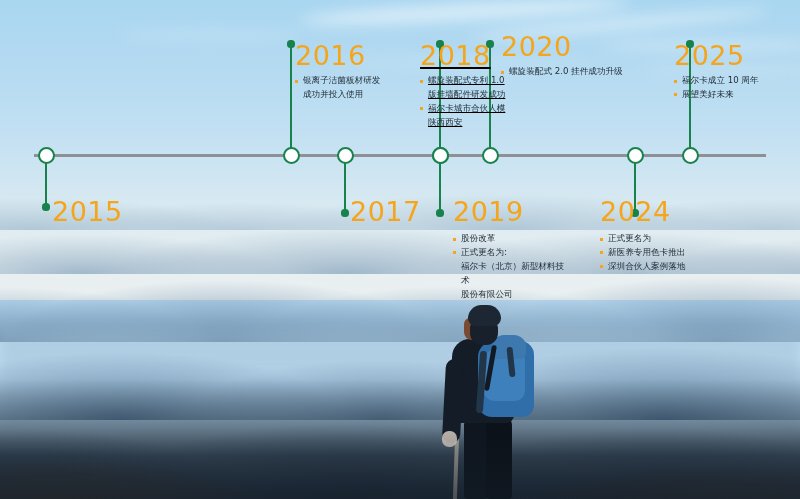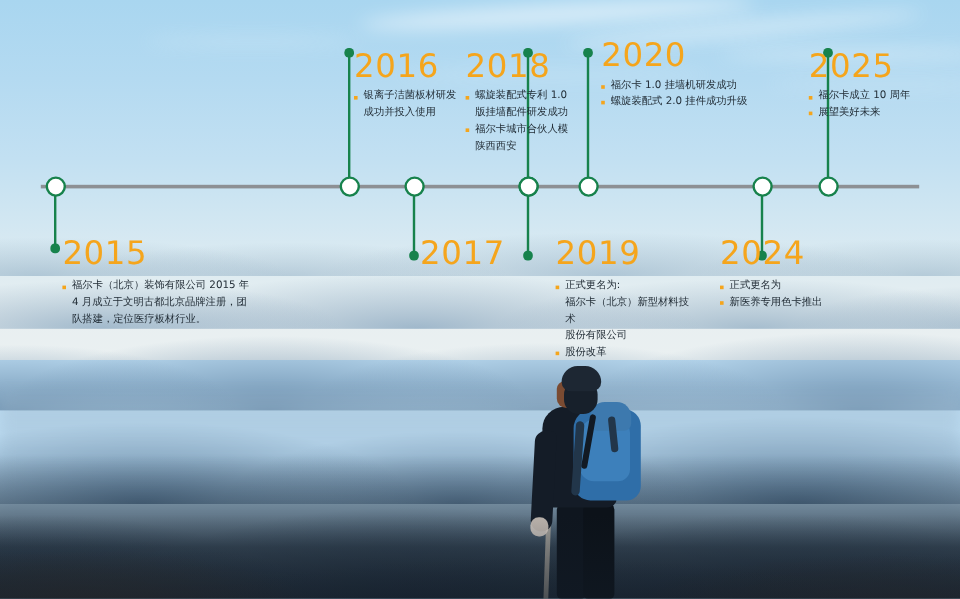--- a/index.html
+++ b/index.html
@@ -245,25 +245,20 @@
 
   <div class="axis"></div>
 
   <div id="timeline-layer">
       <div class="node" style="left: 46px;"></div>
       <div class="stem down" style="left: 46px; height: 52px; top: 155px;">
         <div class="cap"></div>
       </div>
       <div class="entry below" style="left: 52px; width: 175px; top: 198px;">
         <div class="year">2015</div>
-        <div class="bullets">
-          <div class="bullet">福尔卡（北京）装饰有限公司 2015 年
-4 月成立于文明古都北京品牌注册，团
-队搭建，定位医疗板材行业。</div>
-        </div>
       </div>
       <div class="node" style="left: 291px;"></div>
       <div class="stem up" style="left: 291px; height: 110px; top: 44px;">
         <div class="cap"></div>
       </div>
       <div class="entry above" style="left: 295px; width: 105px; top: 42px;">
         <div class="year">2016</div>
         <div class="bullets">
           <div class="bullet">银离子洁菌板材研发
 成功并投入使用</div>
@@ -273,62 +268,62 @@
       <div class="stem down" style="left: 345px; height: 58px; top: 155px;">
         <div class="cap"></div>
       </div>
       <div class="entry below" style="left: 350px; width: 90px; top: 198px;">
         <div class="year">2017</div>
       </div>
       <div class="node" style="left: 440px;"></div>
       <div class="stem up" style="left: 440px; height: 110px; top: 44px;">
         <div class="cap"></div>
       </div>
-      <div class="entry above" style="left: 388px; width: 105px; top: 42px;">
+      <div class="entry above" style="left: 420px; width: 105px; top: 42px; text-decoration: underline;">
         <div class="year">2018</div>
         <div class="bullets">
           <div class="bullet">螺旋装配式专利 1.0
 版挂墙配件研发成功</div>
           <div class="bullet">福尔卡城市合伙人模
 陕西西安</div>
         </div>
       </div>
       <div class="node" style="left: 440px;"></div>
       <div class="stem down" style="left: 440px; height: 58px; top: 155px;">
         <div class="cap"></div>
       </div>
-      <div class="entry below" style="left: 463px; width: 118px; top: 198px;">
+      <div class="entry below" style="left: 453px; width: 118px; top: 198px;">
         <div class="year">2019</div>
         <div class="bullets">
+          <div class="bullet">股份改革</div>
           <div class="bullet">正式更名为:
 福尔卡（北京）新型材料技术
 股份有限公司</div>
-          <div class="bullet">股份改革</div>
         </div>
       </div>
       <div class="node" style="left: 490px;"></div>
       <div class="stem up" style="left: 490px; height: 110px; top: 44px;">
         <div class="cap"></div>
       </div>
       <div class="entry above" style="left: 501px; width: 175px; top: 33px;">
         <div class="year">2020</div>
         <div class="bullets">
-          <div class="bullet">福尔卡 1.0 挂墙机研发成功</div>
           <div class="bullet">螺旋装配式 2.0 挂件成功升级</div>
         </div>
       </div>
       <div class="node" style="left: 635px;"></div>
       <div class="stem down" style="left: 635px; height: 58px; top: 155px;">
         <div class="cap"></div>
       </div>
       <div class="entry below" style="left: 600px; width: 140px; top: 198px;">
         <div class="year">2024</div>
         <div class="bullets">
           <div class="bullet">正式更名为</div>
           <div class="bullet">新医养专用色卡推出</div>
+          <div class="bullet">深圳合伙人案例落地</div>
         </div>
       </div>
       <div class="node" style="left: 690px;"></div>
       <div class="stem up" style="left: 690px; height: 110px; top: 44px;">
         <div class="cap"></div>
       </div>
       <div class="entry above" style="left: 674px; width: 100px; top: 42px;">
         <div class="year">2025</div>
         <div class="bullets">
           <div class="bullet">福尔卡成立 10 周年</div>

